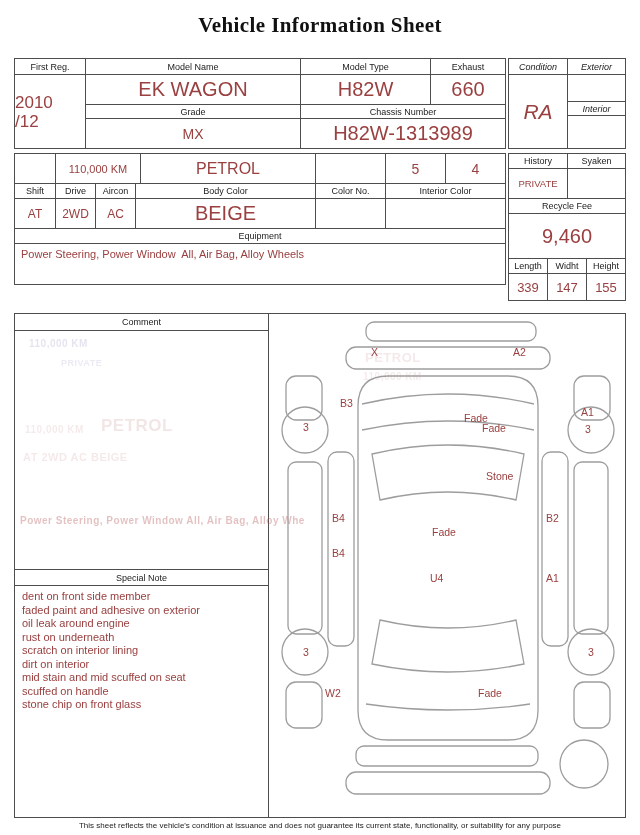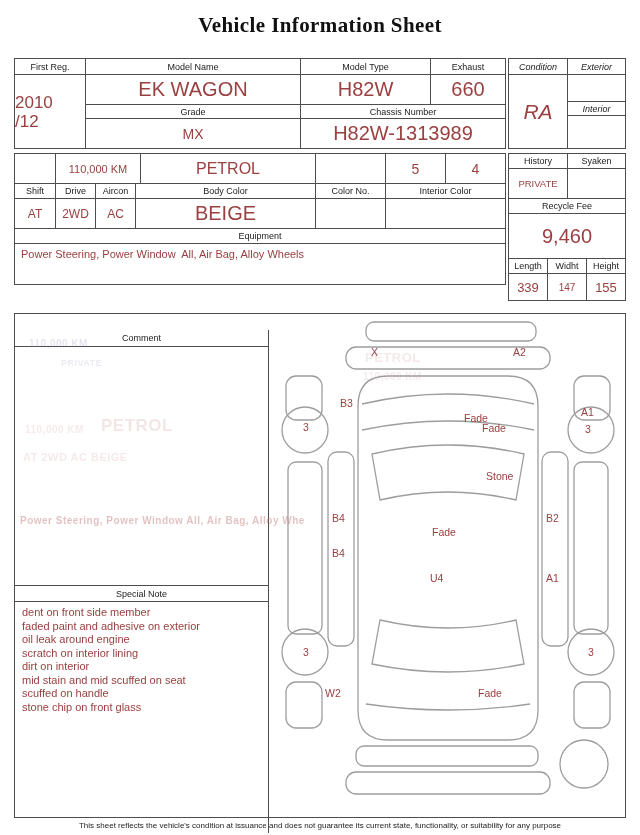--- a/index.html
+++ b/index.html
@@ -17,21 +17,21 @@
   .t1l { position:absolute; left:14px; top:58px; width:491px; }
   .t1r { position:absolute; left:508px; top:58px; width:117px;font-style:italic; }
   .t2l { position:absolute; left:14px; top:153px; width:491px; }
   .t2r { position:absolute; left:508px; top:153px; width:117px; }
   .stack { margin-top:-1px; }
   .firstreg { text-align:left; font-size:17px; line-height:19px; }
   .big15 { font-size:20px; }
   .ra { font-size:21px; }
   .equip { text-align:left; vertical-align:top; padding:4px 6px; font-size:11px; white-space:pre-wrap; }
   .bottom { position:absolute; left:14px; top:313px; width:612px; height:505px; border:1px solid #4d4d4d; }
-  .left-panel { position:absolute; left:0; top:16px; width:254px; height:100%;
+  .left-panel { position:absolute; left:0; top:0; width:254px; height:100%;
                 border-right:1px solid #4d4d4d; display:flex; flex-direction:column; }
   .panel-h { height:17px; border-bottom:1px solid #4d4d4d; font-size:9px; color:#222;
              display:flex; align-items:center; justify-content:center; flex:0 0 auto; }
   .comment-body { height:238px; position:relative; flex:0 0 auto; }
   .sn-h { border-top:1px solid #4d4d4d; }
   .sn-list { flex:1; padding:4px 7px; font-size:11px; line-height:13.5px; color:#9a4040; text-align:left; }
   .diagram { position:absolute; left:255px; top:0; width:357px; height:503px; }
   .car-svg { position:absolute; left:0; top:0; }
   .dlabel { position:absolute; font-size:10.5px; color:#9a4040; white-space:nowrap; }
   .ghost { position:absolute; font-weight:bold; white-space:nowrap; pointer-events:none;
@@ -203,37 +203,38 @@
           <col style="width:39px">
         </colgroup>
       <tbody>
           <tr style="height:15px">
         <th>Length</th>
         <th>Widht</th>
         <th>Height</th>
       </tr>
       <tr style="height:27px">
         <td class="val" style="font-size:13px">339</td>
-        <td class="val" style="font-size:10px">147</td>
+        <td class="val" style="font-size:13px">147</td>
         <td class="val" style="font-size:13px">155</td>
       </tr>
     </tbody>
       </table>
   </div>
 
   <div class="bottom">
 
     <div class="left-panel">
       <div class="panel-h">Comment</div>
       <div class="comment-body"></div>
       <div class="panel-h sn-h">Special Note</div>
       <div class="sn-list">
         <div>dent on front side member</div>
         <div>faded paint and adhesive on exterior</div>
         <div>oil leak around engine</div>
+        <div>rust on underneath</div>
         <div>scratch on interior lining</div>
         <div>dirt on interior</div>
         <div>mid stain and mid scuffed on seat</div>
         <div>scuffed on handle</div>
         <div>stone chip on front glass</div>
       </div>
     </div>
 
     <span class="ghost" style="left:14px;top:24px;font-size:10px;color:#7f76b0;opacity:.20">110,000 KM</span>
     <span class="ghost" style="left:46px;top:44px;font-size:9px;color:#7f76b0;opacity:.15">PRIVATE</span>

